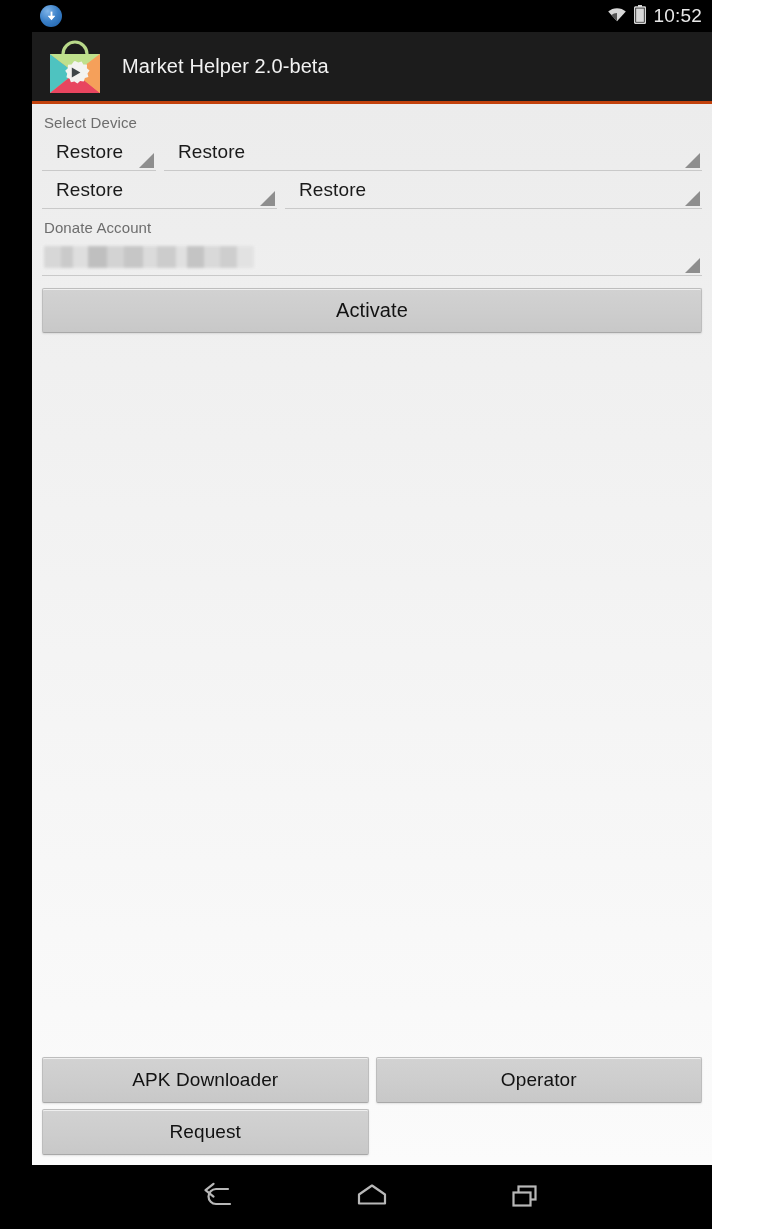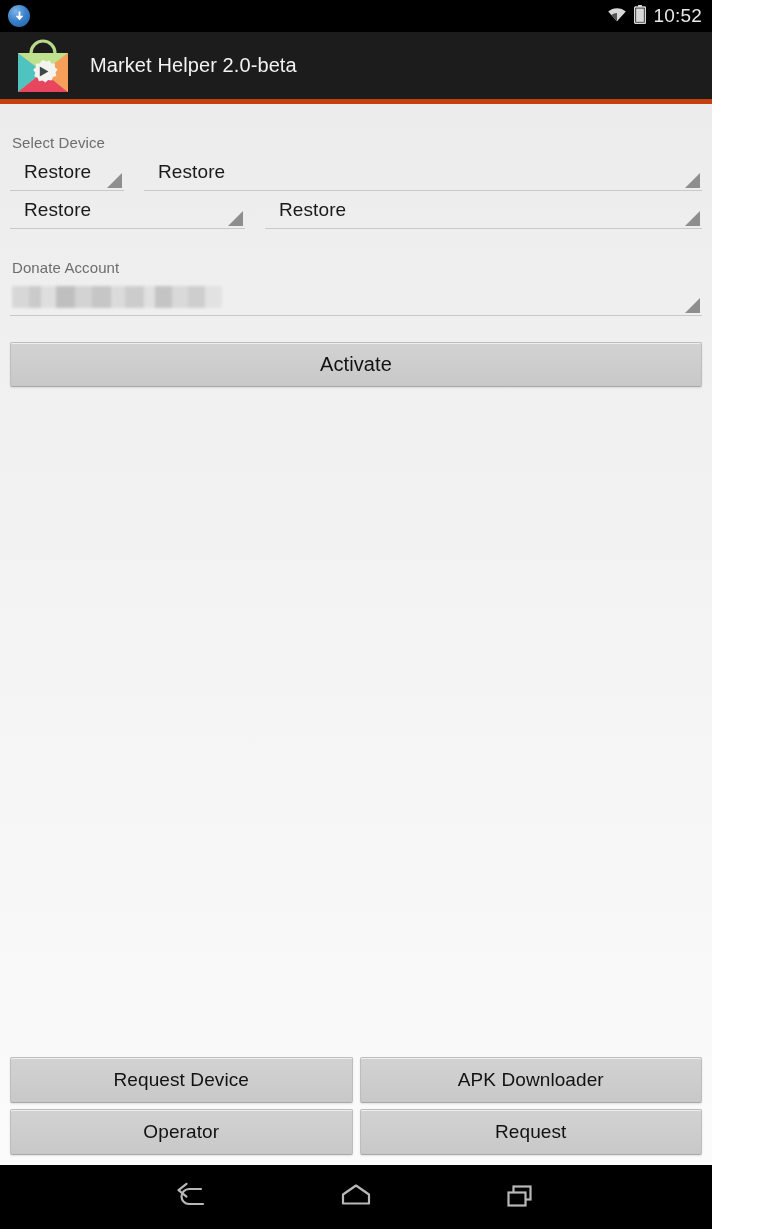--- a/index.html
+++ b/index.html
@@ -10,20 +10,21 @@
     overflow:hidden;
     -webkit-font-smoothing:antialiased;
   }
   .device {
     position:relative;
     width:712px;
     height:1229px;
     display:flex;
     flex-direction:column;
     background:#000;
+    padding-left:32px;
   }
 
   
   .statusbar {
     height:32px;
     background:#000000;
     display:flex;
     align-items:center;
     justify-content:space-between;
     padding:0 10px 0 8px;
@@ -49,21 +50,21 @@
 
   
   .actionbar {
     height:72px;
     flex:0 0 72px;
     background:#1c1c1c;
     display:flex;
     align-items:center;
     padding-left:14px;
     gap:18px;
-    border-bottom:5px solid #c2410c;
+    border-bottom:3px solid #c2410c;
   }
   .app-icon {
     width:58px; height:56px;
     position:relative;
     flex:0 0 58px;
   }
   .app-title {
     color:#f2f2f2;
     font-size:20px;
     font-weight:400;
@@ -78,26 +79,25 @@
     display:flex;
     flex-direction:column;
     padding:0 10px;
     overflow:hidden;
   }
   .field-label {
     font-size:15px;
     color:#6d6d6d;
     padding:10px 0 2px 2px;
     letter-spacing:.1px;
-    margin-top:20px;
   }
   .spinner-row {
     display:flex;
     align-items:flex-end;
-    gap:20px;
+    gap:8px;
     height:38px;
   }
   .spinner {
     position:relative;
     height:38px;
     display:flex;
     align-items:center;
     padding-left:14px;
     border-bottom:1px solid #c9c9c9;
     background:transparent;
@@ -149,21 +149,21 @@
     font-family:"Liberation Sans", sans-serif;
     display:flex;
     align-items:center;
     justify-content:center;
     letter-spacing:.1px;
     cursor:pointer;
   }
   .activate-btn {
     height:45px;
     width:100%;
-    margin-top:26px;
+    margin-top:12px;
     font-size:20px;
   }
   .spacer { flex:1 1 auto; }
 
   .bottom-grid {
     display:grid;
     grid-template-columns:1fr 1fr;
     gap:6px 7px;
     padding-bottom:10px;
   }
@@ -278,21 +278,20 @@
         <span class="blurred"></span>
         <span class="caret"></span>
       </div>
     </div>
 
     <div class="btn activate-btn">Activate</div>
 
     <div class="spacer"></div>
 
     <div class="bottom-grid">
-      <div class="btn">Request Device</div>
       <div class="btn">APK Downloader</div>
       <div class="btn">Operator</div>
       <div class="btn">Request</div>
     </div>
 
   </div>
 
   <div class="navbar">
     <span class="nav-btn">
       <svg width="40" height="30" viewBox="0 0 40 30" aria-hidden="true">

